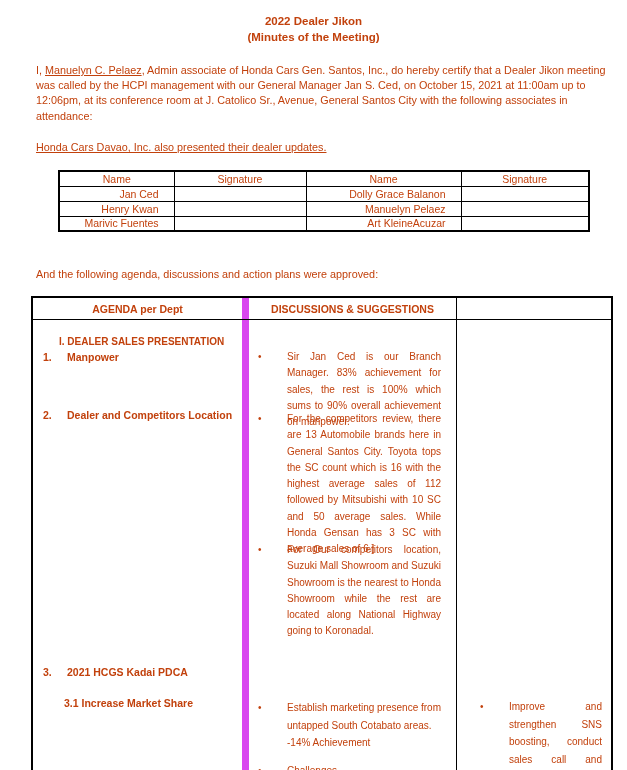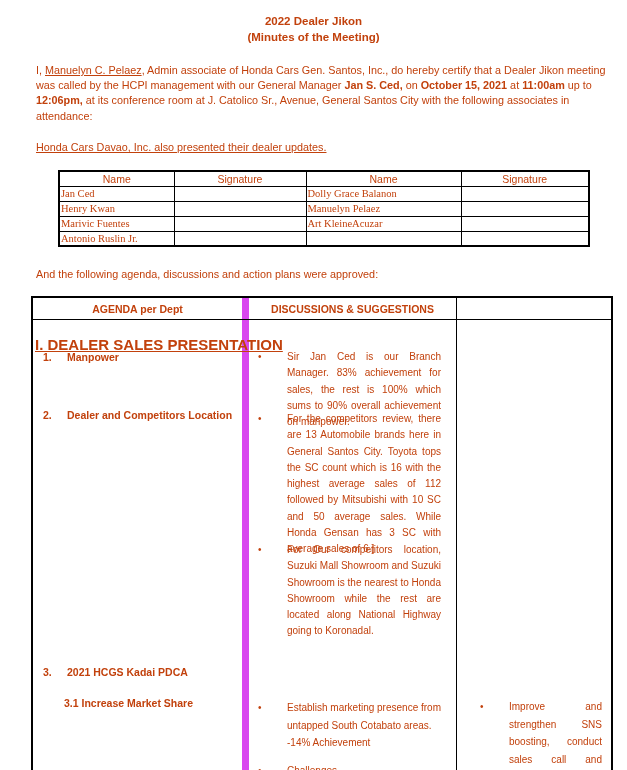--- a/index.html
+++ b/index.html
@@ -15,53 +15,53 @@
     position:absolute; top:14px; left:0; width:100%;
     text-align:center; font-weight:bold; font-size:11.5px; line-height:15.5px;
   }
 
   
   .para { position:absolute; left:36px; width:576px; font-size:10.8px; line-height:15.2px; }
   .p-intro { top:63px; }
   .p-davao { top:140px;text-decoration:underline; }
   .p-agenda { top:267px; }
   .u { text-decoration:underline; }
-  b { font-weight:bold; }
+  b { font-weight:normal; }
 
   
   table.att {
     position:absolute; left:58px; top:170px;
     border-collapse:collapse; border:2px solid #000;
     font-size:10.5px; table-layout:fixed;
   }
   table.att th, table.att td {
-    border:1px solid #000; padding:0 1px; overflow:hidden; white-space:nowrap;
+    border:1px solid #000; padding:0 15px; overflow:hidden; white-space:nowrap;
   }
   table.att th { height:15px; font-weight:normal; text-align:center; }
-  table.att td { height:15px; text-align:left;font-family:Liberation Serif, serif; }
+  table.att td { height:15px; text-align:right; }
   .cw1{width:115px;} .cw2{width:132px;} .cw3{width:155px;} .cw4{width:128px;}
 
   
   .agenda {
     position:absolute; left:31px; top:296px; width:582px; height:478px;
     border:2px solid #000;
   }
   .ag-head { display:flex; height:22px; border-bottom:1px solid #000; }
   .hc {
     display:flex; align-items:center; justify-content:center;
     font-weight:bold; font-size:10.5px;
   }
   .col1 { width:216px; border-right:7px solid #d946ef; }
   .col2 { width:208px; border-right:1px solid #000; }
   .col3 { flex:1; }
   .ag-body { display:flex; height:454px; }
   .bc { position:relative; }
 
   
-  .sec  { position:absolute; left:2px; font-weight:bold; font-size:15px; white-space:nowrap;text-decoration:underline; }
+  .sec  { position:absolute; left:26px; font-weight:bold; font-size:10px; white-space:nowrap; }
   .aitem{ position:absolute; left:10px; display:flex; font-weight:bold; font-size:10.5px; white-space:nowrap; }
   .aitem .num { width:24px; flex:none; }
   .asub { position:absolute; left:31px; font-weight:bold; font-size:10.5px; white-space:nowrap; }
 
   
   .bullet { position:absolute; left:9px; width:183px; display:flex; font-size:10px; }
   .bullet .bm { width:29px; flex:none; }
   .bullet .bt { flex:1; text-align:justify; }
   .abullet { position:absolute; left:23px; width:122px; display:flex; font-size:10px; line-height:17.5px; }
   .abullet .bm { width:13px; flex:none; }
@@ -101,26 +101,20 @@
     <tr>
       <td>Henry Kwan</td>
       <td></td>
       <td>Manuelyn Pelaez</td>
       <td></td>
     </tr>
     <tr>
       <td>Marivic Fuentes</td>
       <td></td>
       <td>Art KleineAcuzar</td>
-      <td></td>
-    </tr>
-    <tr>
-      <td>Antonio Ruslin Jr.</td>
-      <td></td>
-      <td></td>
       <td></td>
     </tr>
   </tbody>
     </table>
 
   <p class="para p-agenda">And the following agenda, discussions and action plans were approved:</p>
 
   <div class="agenda">
     <div class="ag-head">
       <div class="hc col1">AGENDA per Dept</div>

